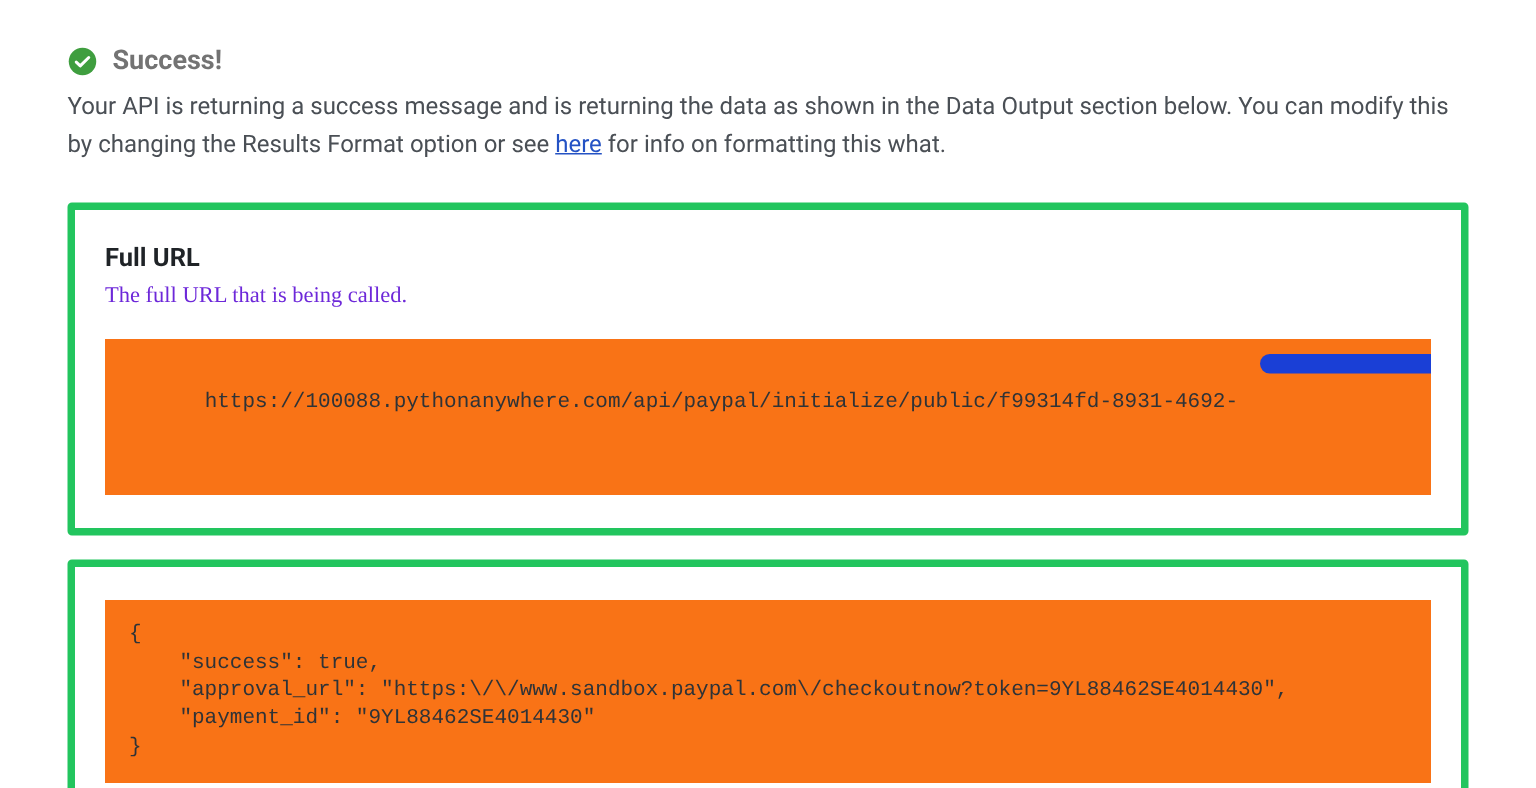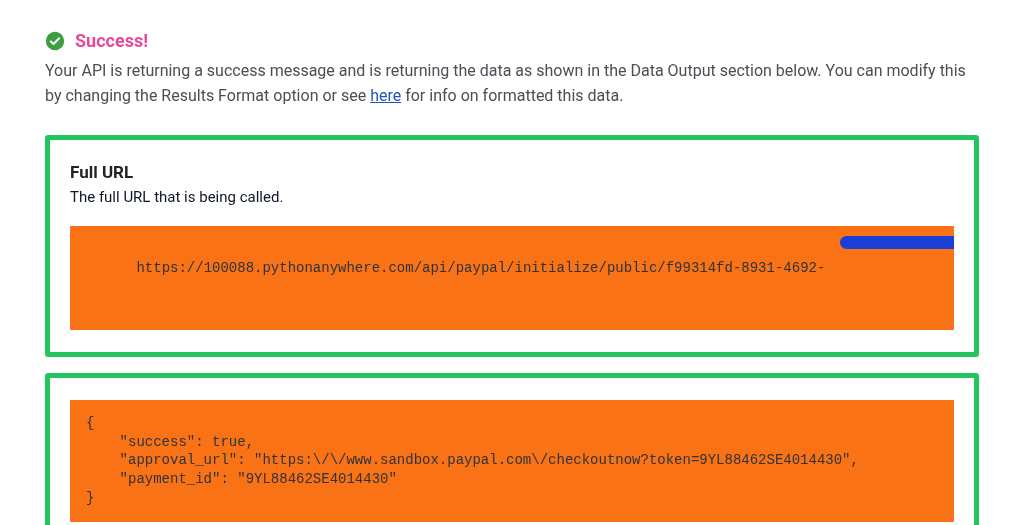--- a/index.html
+++ b/index.html
@@ -24,21 +24,21 @@
       margin-bottom: 8px;
     }
     .success-icon-svg {
       width: 20px;
       height: 20px;
       flex-shrink: 0;
     }
     .success-title {
       font-size: 18px;
       font-weight: 700;
-      color: #ec4899;
+      color: #737373;
     }
     .success-desc {
       font-size: 16px;
       color: #4a4f55;
       line-height: 1.55;
       margin-bottom: 26px;
     }
     .success-desc a {
       color: #2452c4;
       text-decoration: underline;
@@ -51,23 +51,24 @@
       background: #ffffff;
     }
     .panel-title {
       font-size: 17px;
       font-weight: 700;
       color: #1f2327;
       margin-bottom: 4px;
     }
     .panel-sub {
       font-size: 15px;
-      color: #0f172a;
+      color: #6d28d9;
       line-height: 1.5;
       margin-bottom: 18px;
+      font-family: Liberation Serif, serif;
     }
     .code-block {
       background: #f97316;
       padding: 14px 16px;
       font-family: "Menlo", "Consolas", "Courier New", monospace;
       font-size: 14px;
       color: #2f3337;
       white-space: pre;
       position: relative;
       overflow: hidden;
@@ -90,21 +91,21 @@
 
   <div class="success-row">
     <svg class="success-icon-svg" viewBox="0 0 24 24">
       <circle cx="12" cy="12" r="11" fill="#3f9e3f"></circle>
       <path d="M7 12.5 L10.2 15.5 L17 8.8" stroke="#ffffff" stroke-width="2.4" fill="none" stroke-linecap="round" stroke-linejoin="round"></path>
     </svg>
     <div class="success-title">Success!</div>
   </div>
 
   <p class="success-desc">
-    <span>Your API is returning a success message and is returning the data as shown in the Data Output section below. You can modify this by changing the Results Format option or see </span><a href="#">here</a><span> for info on formatted this data.</span>
+    <span>Your API is returning a success message and is returning the data as shown in the Data Output section below. You can modify this by changing the Results Format option or see </span><a href="#">here</a><span> for info on formatting this what.</span>
   </p>
 
   <div class="panel">
     <div class="panel-title">Full URL</div>
     <div class="panel-sub">The full URL that is being called.</div>
     <div class="code-block">
       <span>https://100088.pythonanywhere.com/api/paypal/initialize/public/f99314fd-8931-4692-</span>
       <div class="redaction"></div>
     </div>
   </div>

